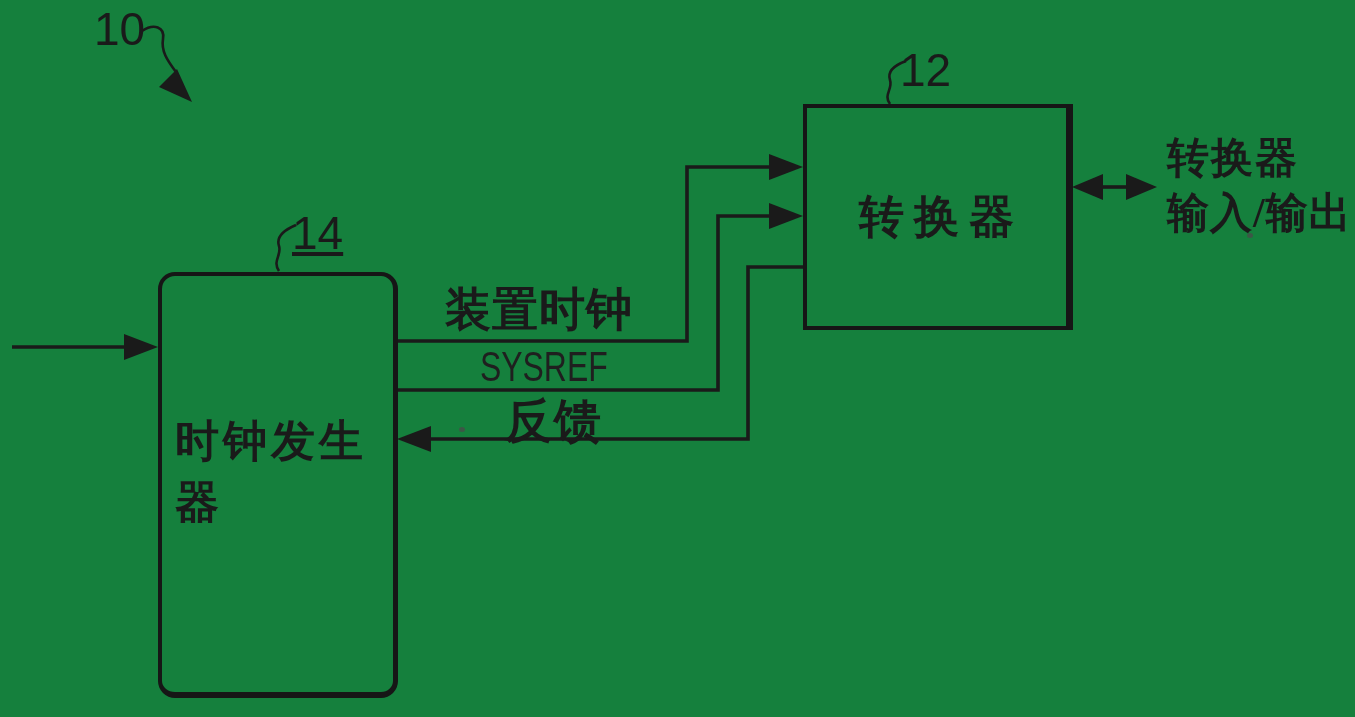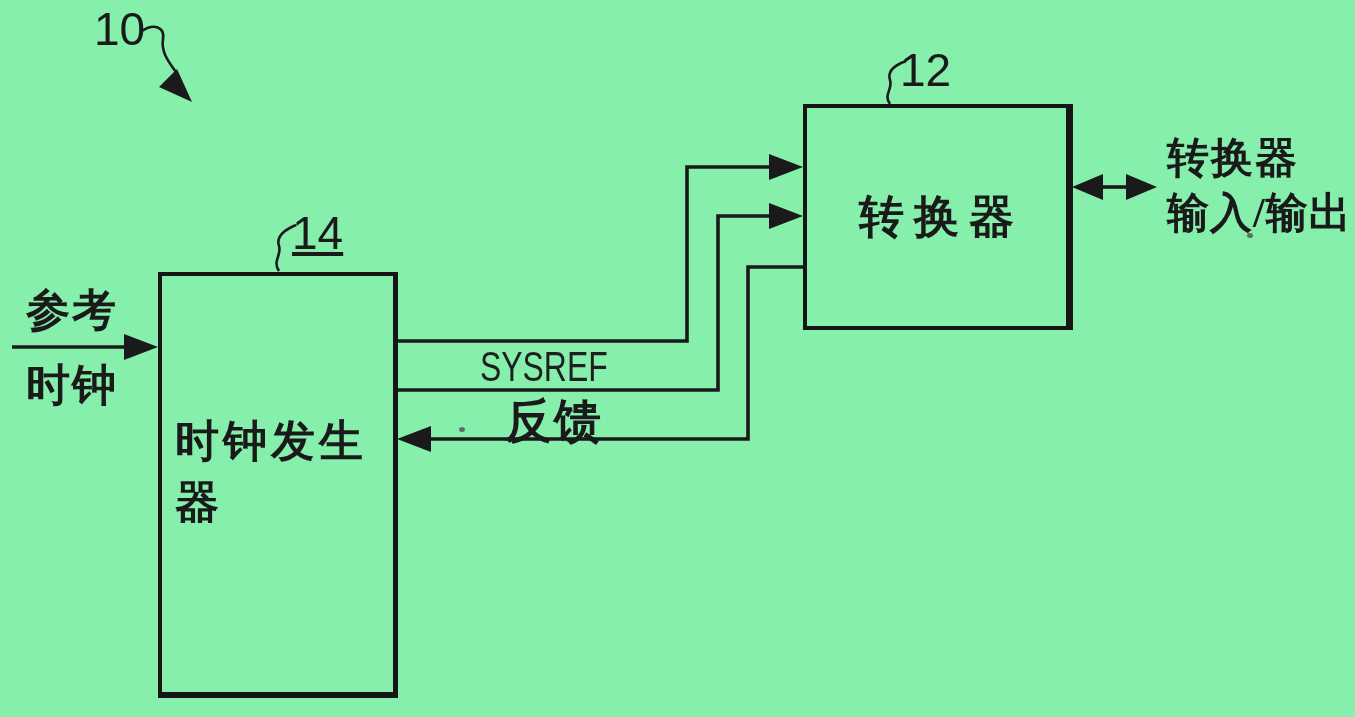--- a/index.html
+++ b/index.html
@@ -4,21 +4,21 @@
 <style>
   html, body {
     margin: 0;
     padding: 0;
     background: #e8e8e8;
   }
   .canvas {
     position: relative;
     width: 1355px;
     height: 717px;
-    background: #86efac;
+    background: #15803d;
     overflow: hidden;
     font-family: "Liberation Serif", "DejaVu Serif", serif;
     color: #1a1a1a;
   }
   svg.wires {
     position: absolute;
     left: 0; top: 0;
     width: 1355px;
     height: 717px;
   }
@@ -38,20 +38,21 @@
     position: absolute;
     box-sizing: border-box;
     border: 4px solid #161616;
     background: transparent;
   }
   .box.clockgen {
     left: 158px; top: 272px;
     width: 240px; height: 426px;
     border-right-width: 5px;
     border-bottom-width: 6px;
+    border-radius: 17px;
   }
   .box.converter {
     left: 803px; top: 104px;
     width: 270px; height: 226px;
     border-right-width: 7px;
     display: flex;
     align-items: center;
     justify-content: center;
   }
   .cjk {
@@ -147,23 +148,22 @@
   <div class="refnum" style="left:900px; top:47px;text-align:right;">12</div>
 
   <div class="box clockgen">
     <div class="clockgen-title">时钟发生器</div>
   </div>
 
   <div class="box converter">
     <div class="converter-title">转换器</div>
   </div>
 
-  <div class="cjk" style="left:26px; top:287px;">参考</div>
-  <div class="cjk" style="left:26px; top:362px;">时钟</div>
 
+  <div class="cjk" style="left:445px; top:285px; font-size:46px; letter-spacing:1px;">装置时钟</div>
 
   <div class="sysref" style="left:480px; top:346px;">SYSREF</div>
 
   <div class="cjk" style="left:505px; top:396px; font-size:47px;">反馈</div>
 
   <div class="cjk" style="left:1167px; top:135px; font-size:42px;">转换器</div>
   <div class="cjk" style="left:1167px; top:190px; font-size:42px; letter-spacing:1px;">输入/输出</div>
 
   <div class="speck" style="left:459px; top:427px;"></div>
   <div class="speck" style="left:1247px; top:233px;"></div>

